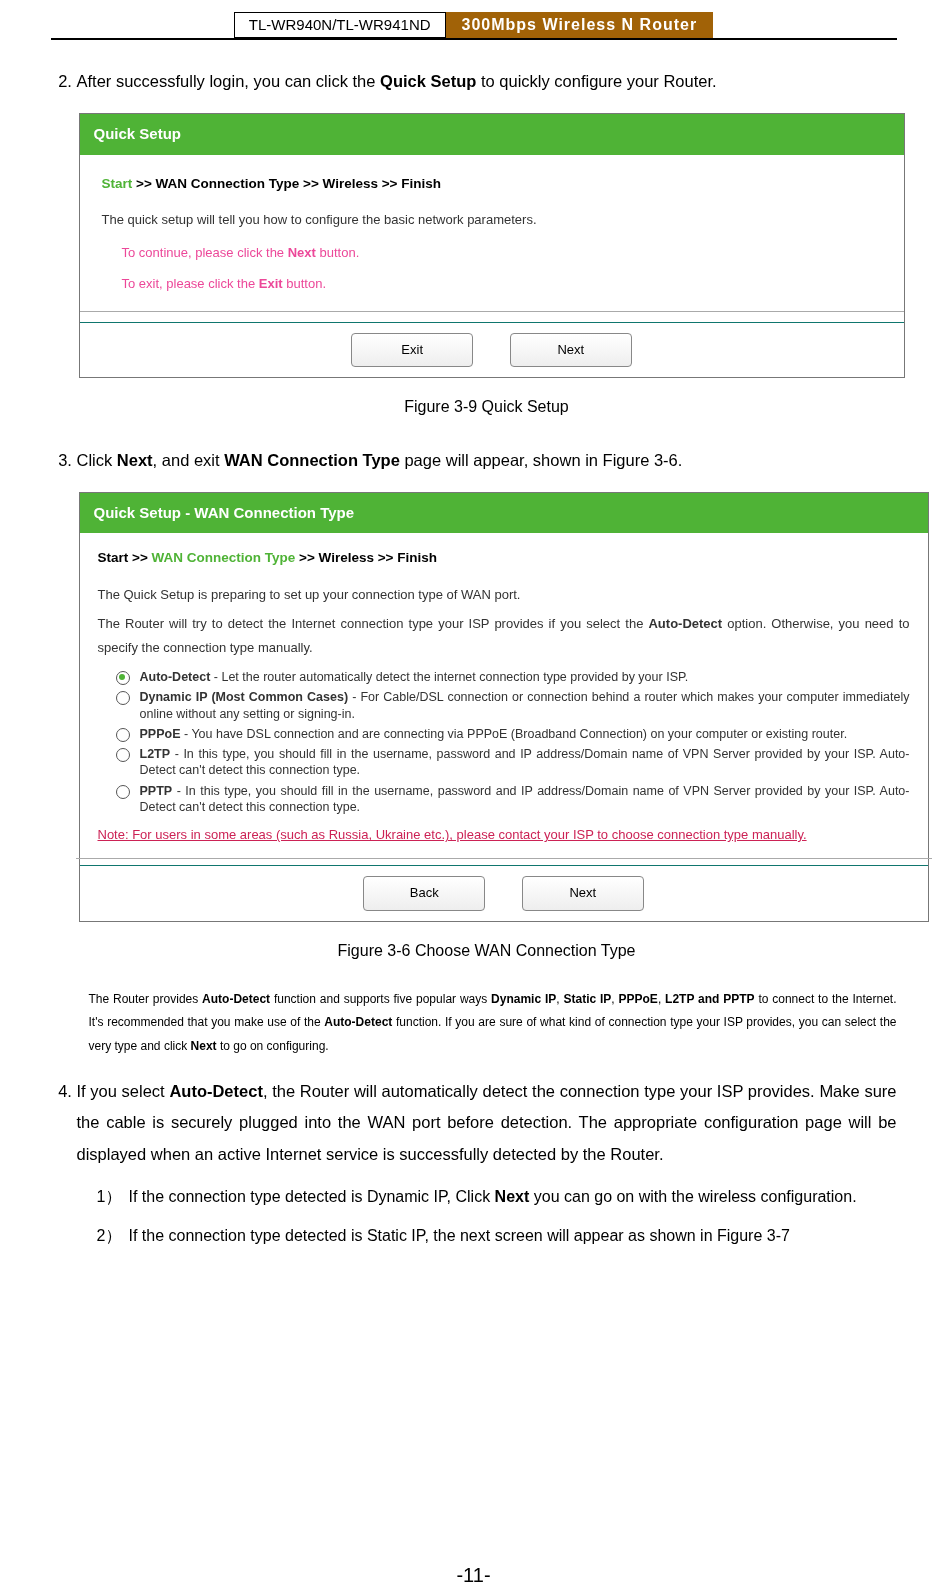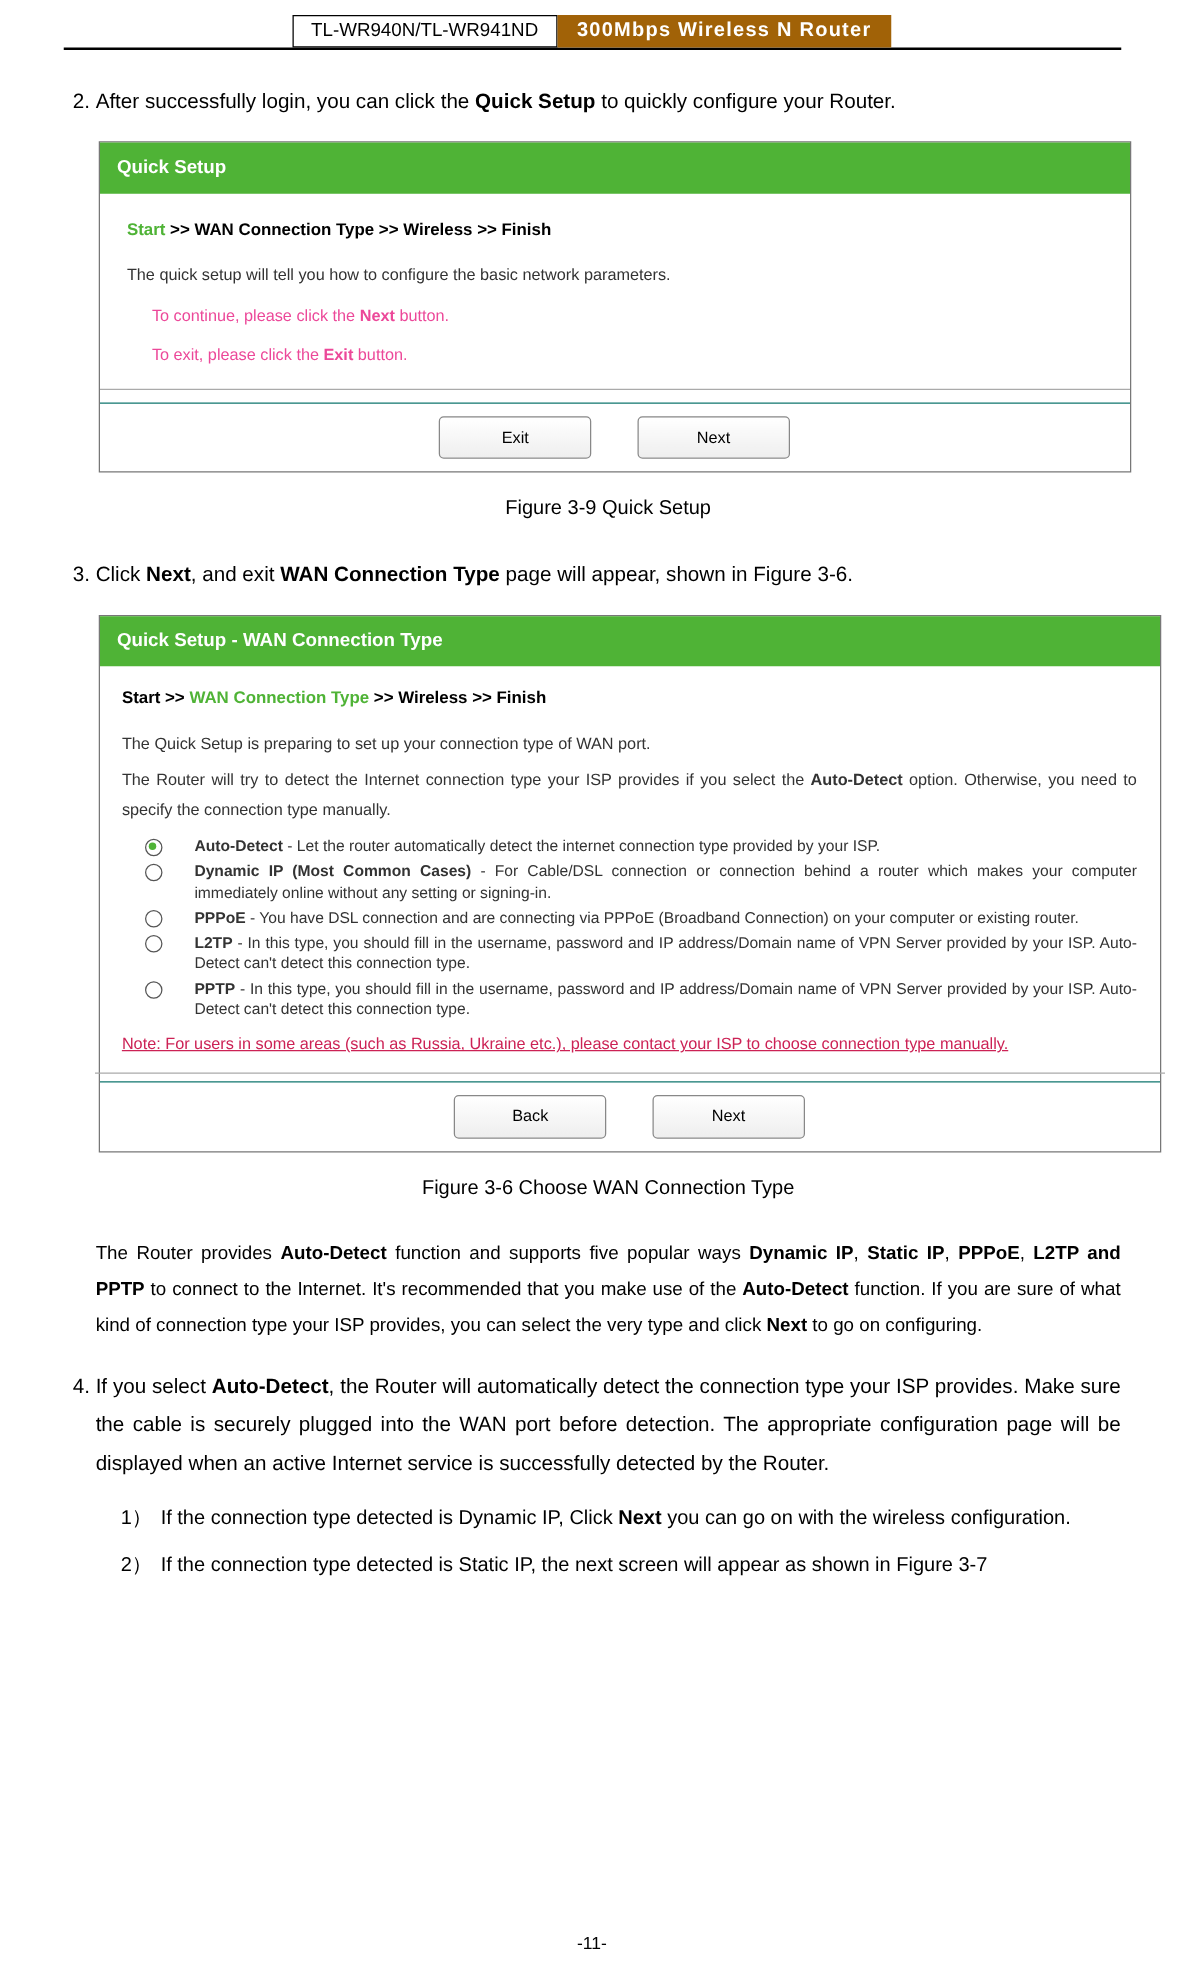--- a/index.html
+++ b/index.html
@@ -104,62 +104,63 @@
     text-align:center;
   }
   .caption {
     text-align:center;
     font-size:16px;
     margin: 14px 0 22px 0;
   }
   .radio-row {
     display:flex;
     align-items:flex-start;
-    gap:26px;
+    gap:10px;
     margin:4px 0 4px 18px;
     color:#333;
     font-size:12.5px;
     line-height:1.3;
   }
   .radio-row .dot {
     width:12px;height:12px;border:1px solid #555;border-radius:50%;flex:none;margin-top:2px;position:relative;
   }
   .radio-row .dot.sel::after {
     content:"";position:absolute;left:2px;top:2px;width:6px;height:6px;border-radius:50%;background:#4fb336;
   }
   .note { color:#cc2255; font-size:13px; margin:8px 0 0 0;text-decoration:underline;}
   .para {
-    font-size:15px;
+    font-size:12px;
     line-height:1.95;
     text-align:justify;
     margin-top:18px;
+    margin-left:12px;
   }
   ol.inner {
     list-style:none;
     padding-left: 20px;
     margin-top:14px;
   }
   ol.inner > li {
     font-size:16px;
     line-height:1.65;
     text-align:justify;
     margin-bottom:12px;
     position:relative;
     padding-left:32px;
   }
   ol.inner > li .num {
     position:absolute;
     left:0;
   }
   .page-num {
     position:absolute;
-    bottom: 25px;
+    bottom: 0;
     left:0; right:0;
     text-align:center;
-    font-size:14px;
+    font-size:20px;
   }
   .sep-line { border-top:1px solid #aaa; margin:14px -22px 0 -22px;}
   .sep-line2 { border-top:1px solid #aaa; margin:10px -22px 0 -22px;}
   .fig2 .fig-body { padding:12px 18px 6px 18px;}
 </style>
 </head>
 <body>
 
 <div class="page">
 

